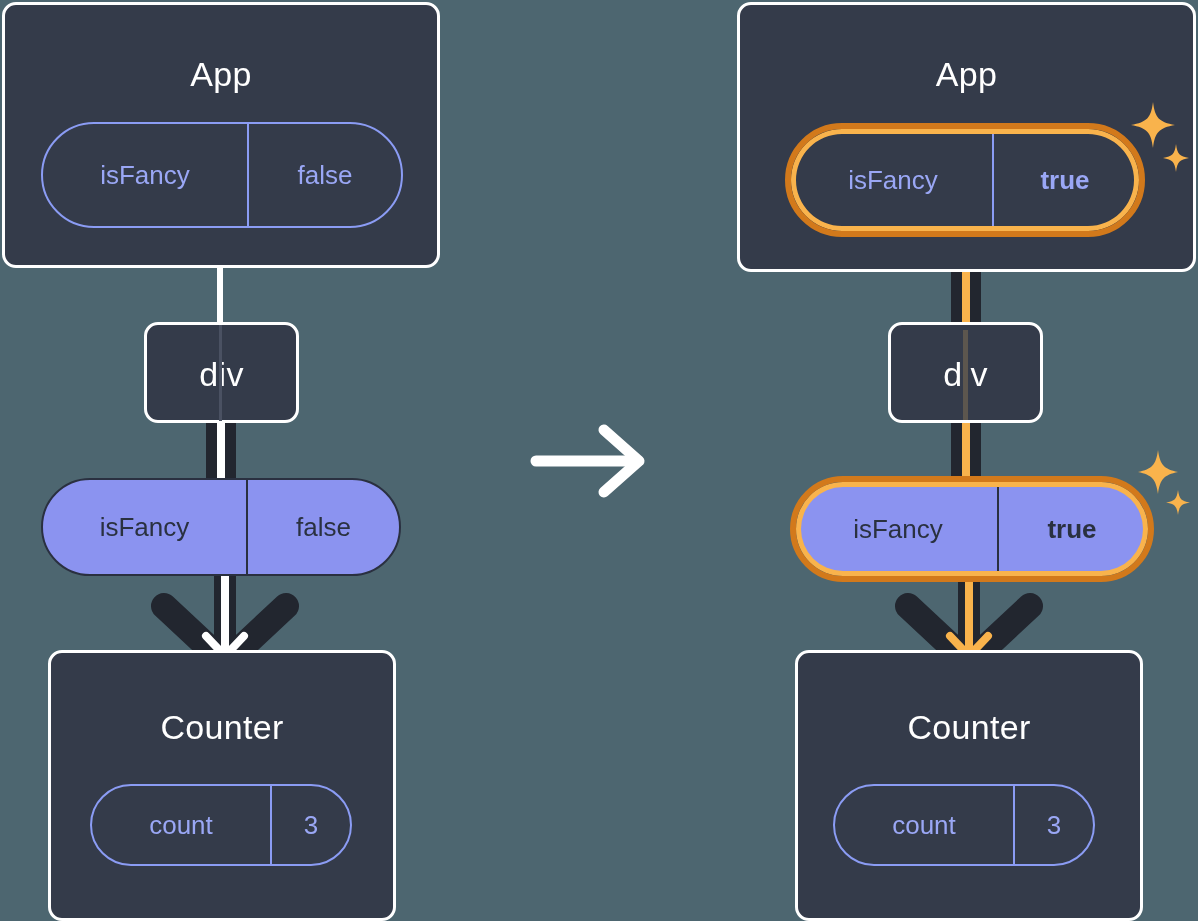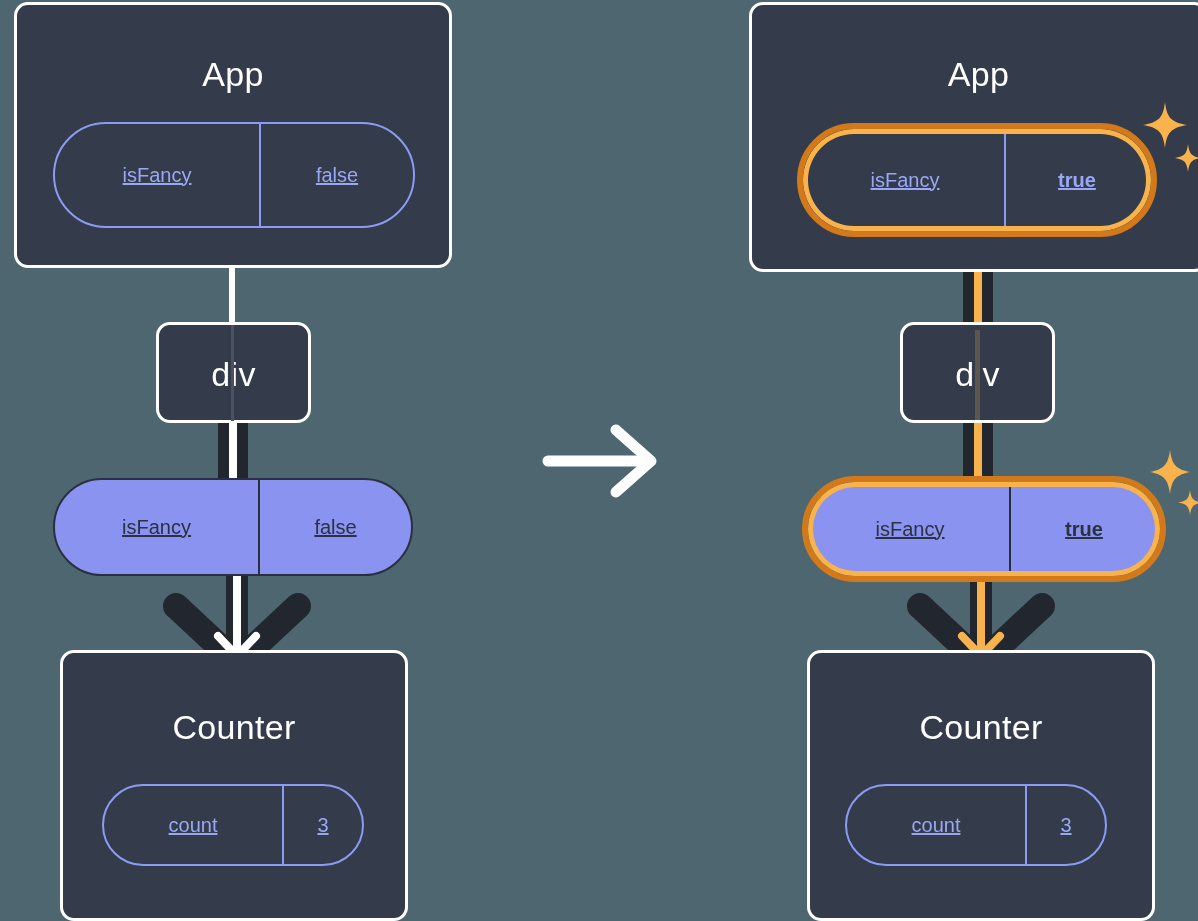--- a/index.html
+++ b/index.html
@@ -2,21 +2,21 @@
 <html><head>
 <meta charset="utf-8">
 <style>
   * { box-sizing: border-box; margin:0; padding:0; }
   html,body { width:1198px; height:921px; overflow:hidden; }
   body {
     background:#4d6670;
     font-family:"Liberation Sans", sans-serif;
     position:relative;
   }
-  .stage { position:absolute; inset:0;margin-left:12px; }
+  .stage { position:absolute; inset:0; }
 
   
   .node {
     position:absolute;
     background:#343b4a;
     border:3px solid #ffffff;
     border-radius:14px;
     z-index:5;
   }
   .node-title {
@@ -37,23 +37,22 @@
     border:2px solid #8b9cf4;
     border-radius:999px;
     overflow:hidden;
     z-index:6;
   }
   .pill .cell {
     display:flex;
     align-items:center;
     justify-content:center;
     color:#9aa7f5;
-    font-size:20px;
+    font-size:26px;
     white-space:nowrap;
-    text-decoration:underline;
   }
   .pill .cell.k { border-right:2px solid #8b9cf4; }
 
   
   .pill.filled { background:#8b93f0; border-color:#2a3040; border-width:2px; }
   .pill.filled .cell { color:#2a3140; }
   .pill.filled .cell.k { border-right:2px solid #2a3040; }
   .bold { font-weight:bold; }
 
   

